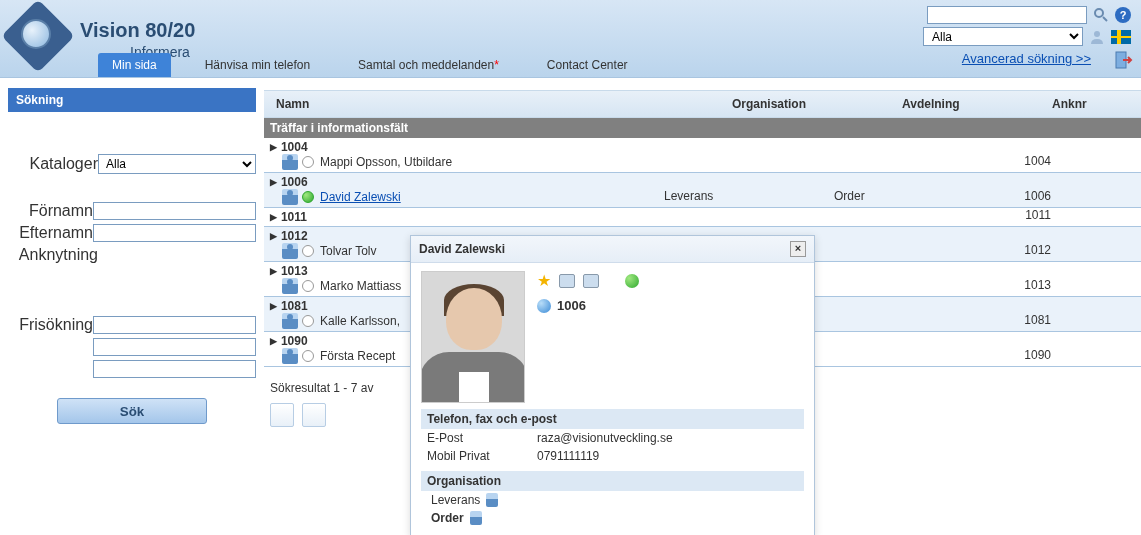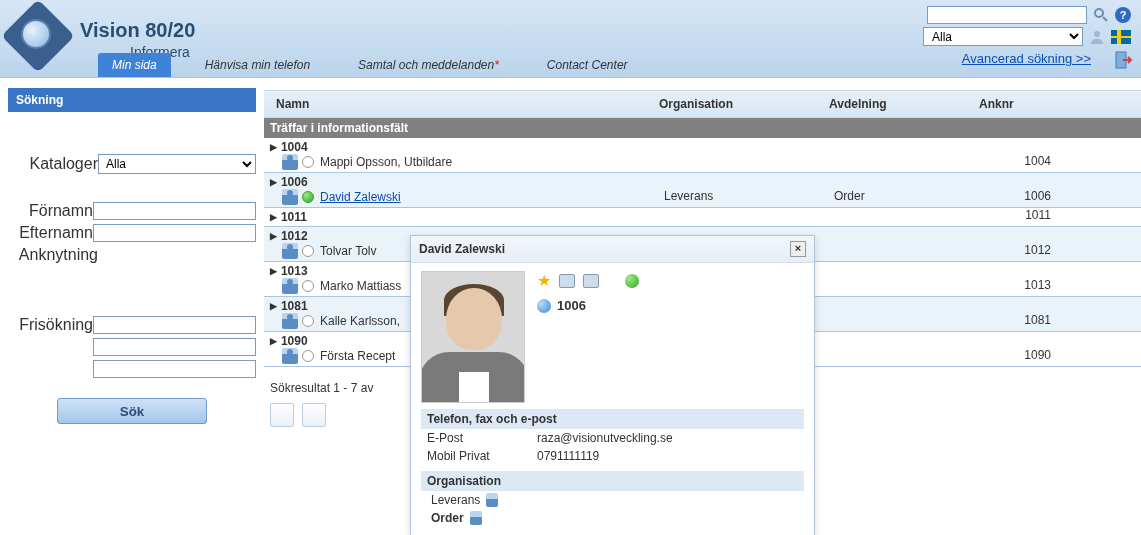--- a/index.html
+++ b/index.html
@@ -5,21 +5,21 @@
 * { box-sizing: border-box; margin: 0; padding: 0; }
 body { font-family: Arial, sans-serif; font-size: 12px; color: #333; background: #fff; width: 1141px; height: 535px; overflow: hidden; position: relative; }
 .header { background: linear-gradient(to bottom, #d7e6f5 0%, #bad4ec 100%); height: 78px; position: relative; border-bottom: 1px solid #a9c5e0; }
 .logo { position: absolute; left: 12px; top: 10px; width: 52px; height: 52px; }
 .logo-diamond { width: 52px; height: 52px; background: #3a5f8f; transform: rotate(45deg); position: absolute; top: 0; left: 0; border-radius: 6px; }
 .logo-circle { width: 30px; height: 30px; background: radial-gradient(circle at 35% 35%, #e8f2fb, #8db8e0); border: 2px solid #5a7fa8; border-radius: 50%; position: absolute; top: 9px; left: 9px; }
 .brand { position: absolute; left: 80px; top: 19px; }
 .brand-title { font-size: 20px; font-weight: bold; color: #2a4d73; }
 .brand-sub { font-size: 14px; color: #2a4d73; margin-left: 50px; margin-top: 2px; }
 .tabs { position: absolute; bottom: 0; left: 98px; display: flex; gap: 20px; align-items: flex-end; }
-.tab { padding: 5px 14px; font-size: 12px; color: #333; cursor: pointer; font-style: italic; }
+.tab { padding: 5px 14px; font-size: 12px; color: #333; cursor: pointer; }
 .tab.active { background: #3e83d8; color: #fff; border-radius: 3px 3px 0 0; }
 .tab .ast { color: red; }
 .header-right { position: absolute; right: 10px; top: 6px; display: flex; flex-direction: column; align-items: flex-end; gap: 3px; }
 .hr-row1 { display: flex; gap: 6px; align-items: center; }
 .hr-search { width: 160px; height: 18px; border: 1px solid #7a9cc0; background: #fff; }
 .hr-mag { width: 16px; height: 16px; }
 .hr-help { width: 16px; height: 16px; background: #2d6cc2; border-radius: 50%; color: #fff; text-align: center; line-height: 16px; font-size: 11px; font-weight: bold; }
 .hr-row2 { display: flex; gap: 6px; align-items: center; }
 .hr-select { width: 160px; height: 19px; border: 1px solid #7a9cc0; background: #fff; font-size: 12px; padding: 0 4px; }
 .hr-user { width: 16px; height: 16px; color: #89a7c8; }
@@ -32,21 +32,21 @@
 .sb-title { background: #3a74c4; color: #fff; font-weight: bold; padding: 5px 8px; font-size: 12px; }
 .sb-row { display: flex; align-items: center; margin-top: 10px; }
 .sb-label { width: 90px; font-size: 16px; text-align: right; }
 .sb-input { flex: 1; height: 18px; border: 1px solid #7a9cc0; padding: 0 3px; font-size: 12px; }
 .sb-select { flex: 1; height: 20px; border: 1px solid #7a9cc0; font-size: 12px; padding: 0 3px; background: #fff; }
 .sb-input.hl { background: #bcd6f7; }
 .sb-search-rows { margin-top: 42px; }
 .sb-search-btn { width: 150px; height: 26px; background: linear-gradient(to bottom, #cfe2f6, #a4c6ea); border: 1px solid #6f9acb; border-radius: 3px; color: #2a4d73; font-weight: bold; margin: 20px auto 0; display: block; cursor: pointer; }
 .main { flex: 1; position: relative; padding-top: 0; }
 .table-head { display: flex; background: linear-gradient(to bottom, #e8f0f8, #d6e5f3); padding: 6px 12px; font-weight: bold; font-size: 12px; margin-top: 12px; border-top: 1px solid #c8daea; border-bottom: 1px solid #c8daea; }
-.th-namn { width: 383px; }
+.th-namn { width: 456px; }
 .th-org { width: 170px; }
 .th-avd { width: 150px; }
 .th-anknr { flex: 1; }
 .section-bar { background: #808080; color: #fff; font-weight: bold; padding: 3px 6px; font-size: 12px; }
 .row { border-bottom: 1px solid #a9c5e0; padding: 0 6px 2px 6px; position: relative; }
 .row.alt { background: #eaf2fa; }
 .row-top { display: flex; align-items: center; font-weight: bold; padding-top: 2px; }
 .tri { font-size: 9px; margin-right: 4px; color: #333; }
 .row-body { display: flex; align-items: center; padding-left: 12px; }
 .avatar-tiny { width: 16px; height: 16px; background: linear-gradient(to bottom, #b8d4f0 40%, #5a8dc4 40%); border-radius: 2px; margin-right: 4px; position: relative; }

